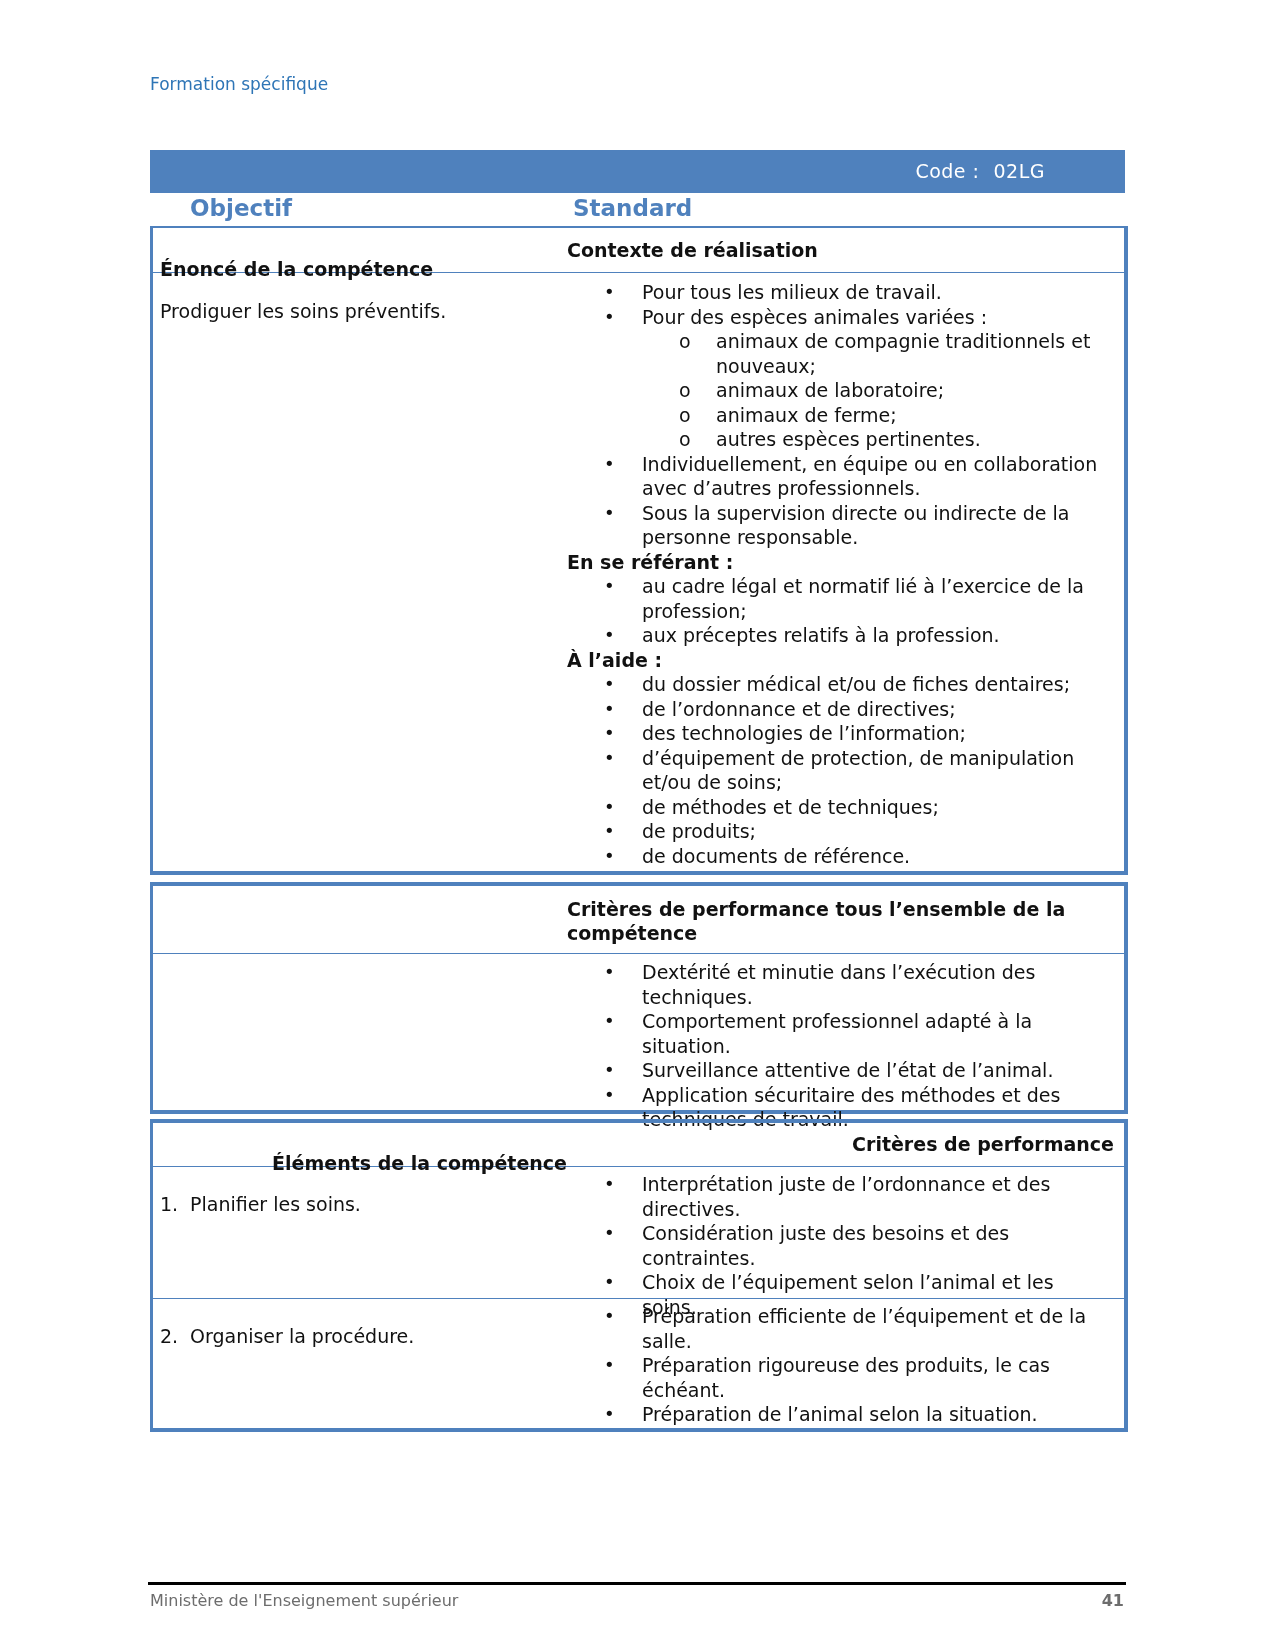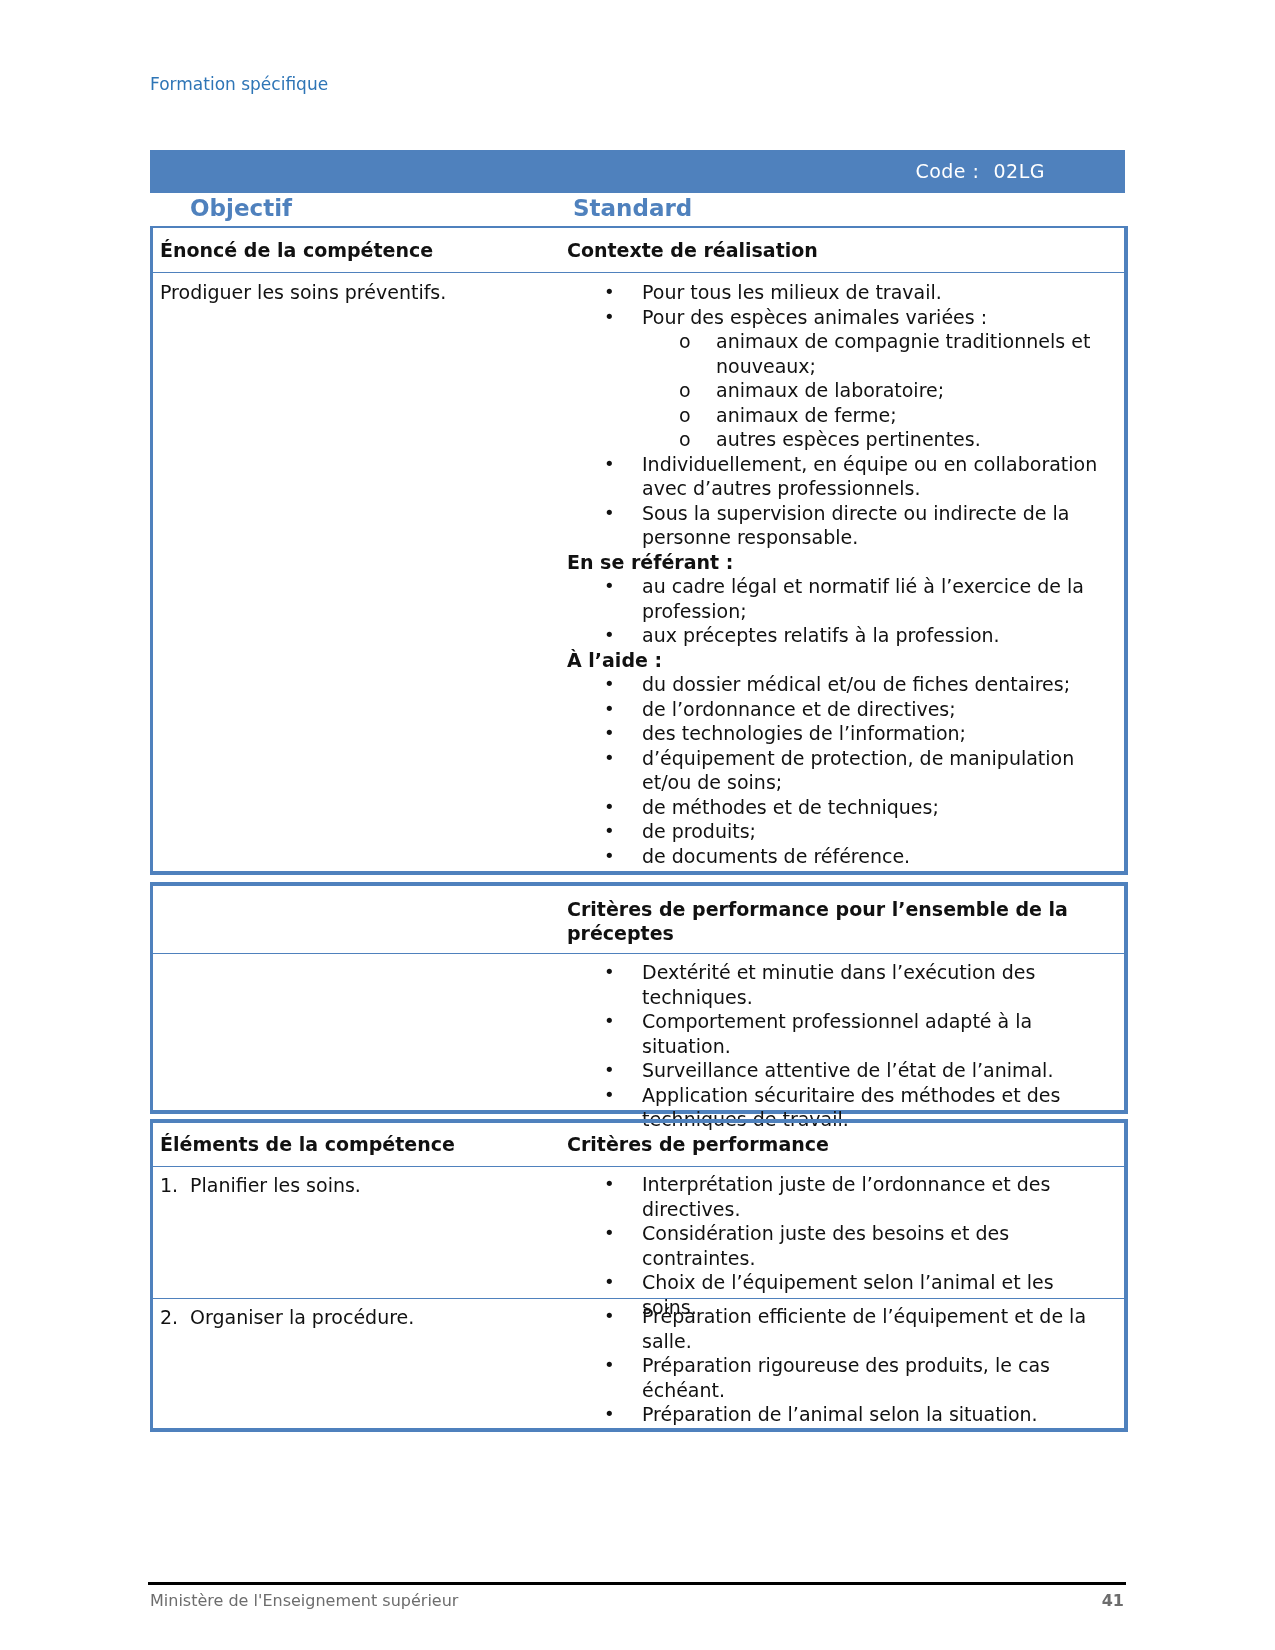--- a/index.html
+++ b/index.html
@@ -16,21 +16,21 @@
   .col-title.left { left: 160px; margin-left: 30px; }
   .col-title.right { left: 573px; }
 
   .tbl { position: absolute; left: 150px; width: 971px; border-left: 3px solid #4f81bd;
          border-right: 4px solid #4f81bd; border-bottom: 4px solid #4f81bd; border-top: 2px solid #4f81bd;
          box-sizing: content-box; }
   .tbl.first { border-top: 2px solid #4f81bd; }
   .tbl.boxed { border-top: 4px solid #4f81bd; }
   .row { display: flex; border-bottom: 1px solid #4f81bd; }
   .row:last-child { border-bottom: none; }
-  .cell-l { width: 414px; padding: 14px 0 0 7px; box-sizing: border-box; }
+  .cell-l { width: 414px; padding: 14px 0 0 7px; box-sizing: border-box; margin-top: 19px; }
   .cell-r { flex: 1; padding: 6px 10px 0 0; box-sizing: border-box; }
   .hdr { font-weight: bold; font-size: 19px; line-height: 24px; }
   .txt { font-size: 19px; line-height: 24.5px; }
   ul.b { list-style: none; margin: 0; padding: 0; }
   ul.b > li { position: relative; padding-left: 75px; font-size: 19px; line-height: 24.5px; }
   ul.b > li::before { content: "\2022"; position: absolute; left: 37px; top: 0; font-size: 18px; }
   ul.o { list-style: none; margin: 0; padding: 0; }
   ul.o > li { position: relative; padding-left: 149px; font-size: 19px; line-height: 24.5px; }
   ul.o > li::before { content: "o"; position: absolute; left: 112px; top: 0; }
   .lead { font-size: 19px; line-height: 24.5px; font-weight: bold; }
@@ -90,37 +90,37 @@
         <li>de produits;</li>
         <li>de documents de référence.</li>
       </ul>
     </div>
   </div>
 </div>
 
 <div class="tbl boxed" style="top:882px; height:224px;">
   <div class="row" style="height:67px;">
     <div class="cell-l hdr"></div>
-    <div class="cell-r hdr" style="padding-top:11px;">Critères de performance pour l’ensemble de la préceptes</div>
+    <div class="cell-r hdr" style="padding-top:11px;">Critères de performance tous l’ensemble de la compétence</div>
   </div>
   <div class="row">
     <div class="cell-l"></div>
     <div class="cell-r" style="padding-top:6px;">
       <ul class="b">
         <li>Dextérité et minutie dans l’exécution des techniques.</li>
         <li>Comportement professionnel adapté à la situation.</li>
         <li>Surveillance attentive de l’état de l’animal.</li>
         <li>Application sécuritaire des méthodes et des techniques de travail.</li>
       </ul>
     </div>
   </div>
 </div>
 
 <div class="tbl boxed" style="top:1119px; height:305px;">
-  <div class="row" style="height:43px;">
+  <div class="row" style="height:43px;text-align:right;">
     <div class="cell-l hdr" style="padding-top:9px;">Éléments de la compétence</div>
     <div class="cell-r hdr" style="padding-top:9px;">Critères de performance</div>
   </div>
   <div class="row" style="height:131px;">
     <div class="cell-l txt" style="padding-top:6px;">
       <span class="num">1.</span><span>Planifier les soins.</span>
     </div>
     <div class="cell-r" style="padding-top:5px;">
       <ul class="b">
         <li>Interprétation juste de l’ordonnance et des directives.</li>

